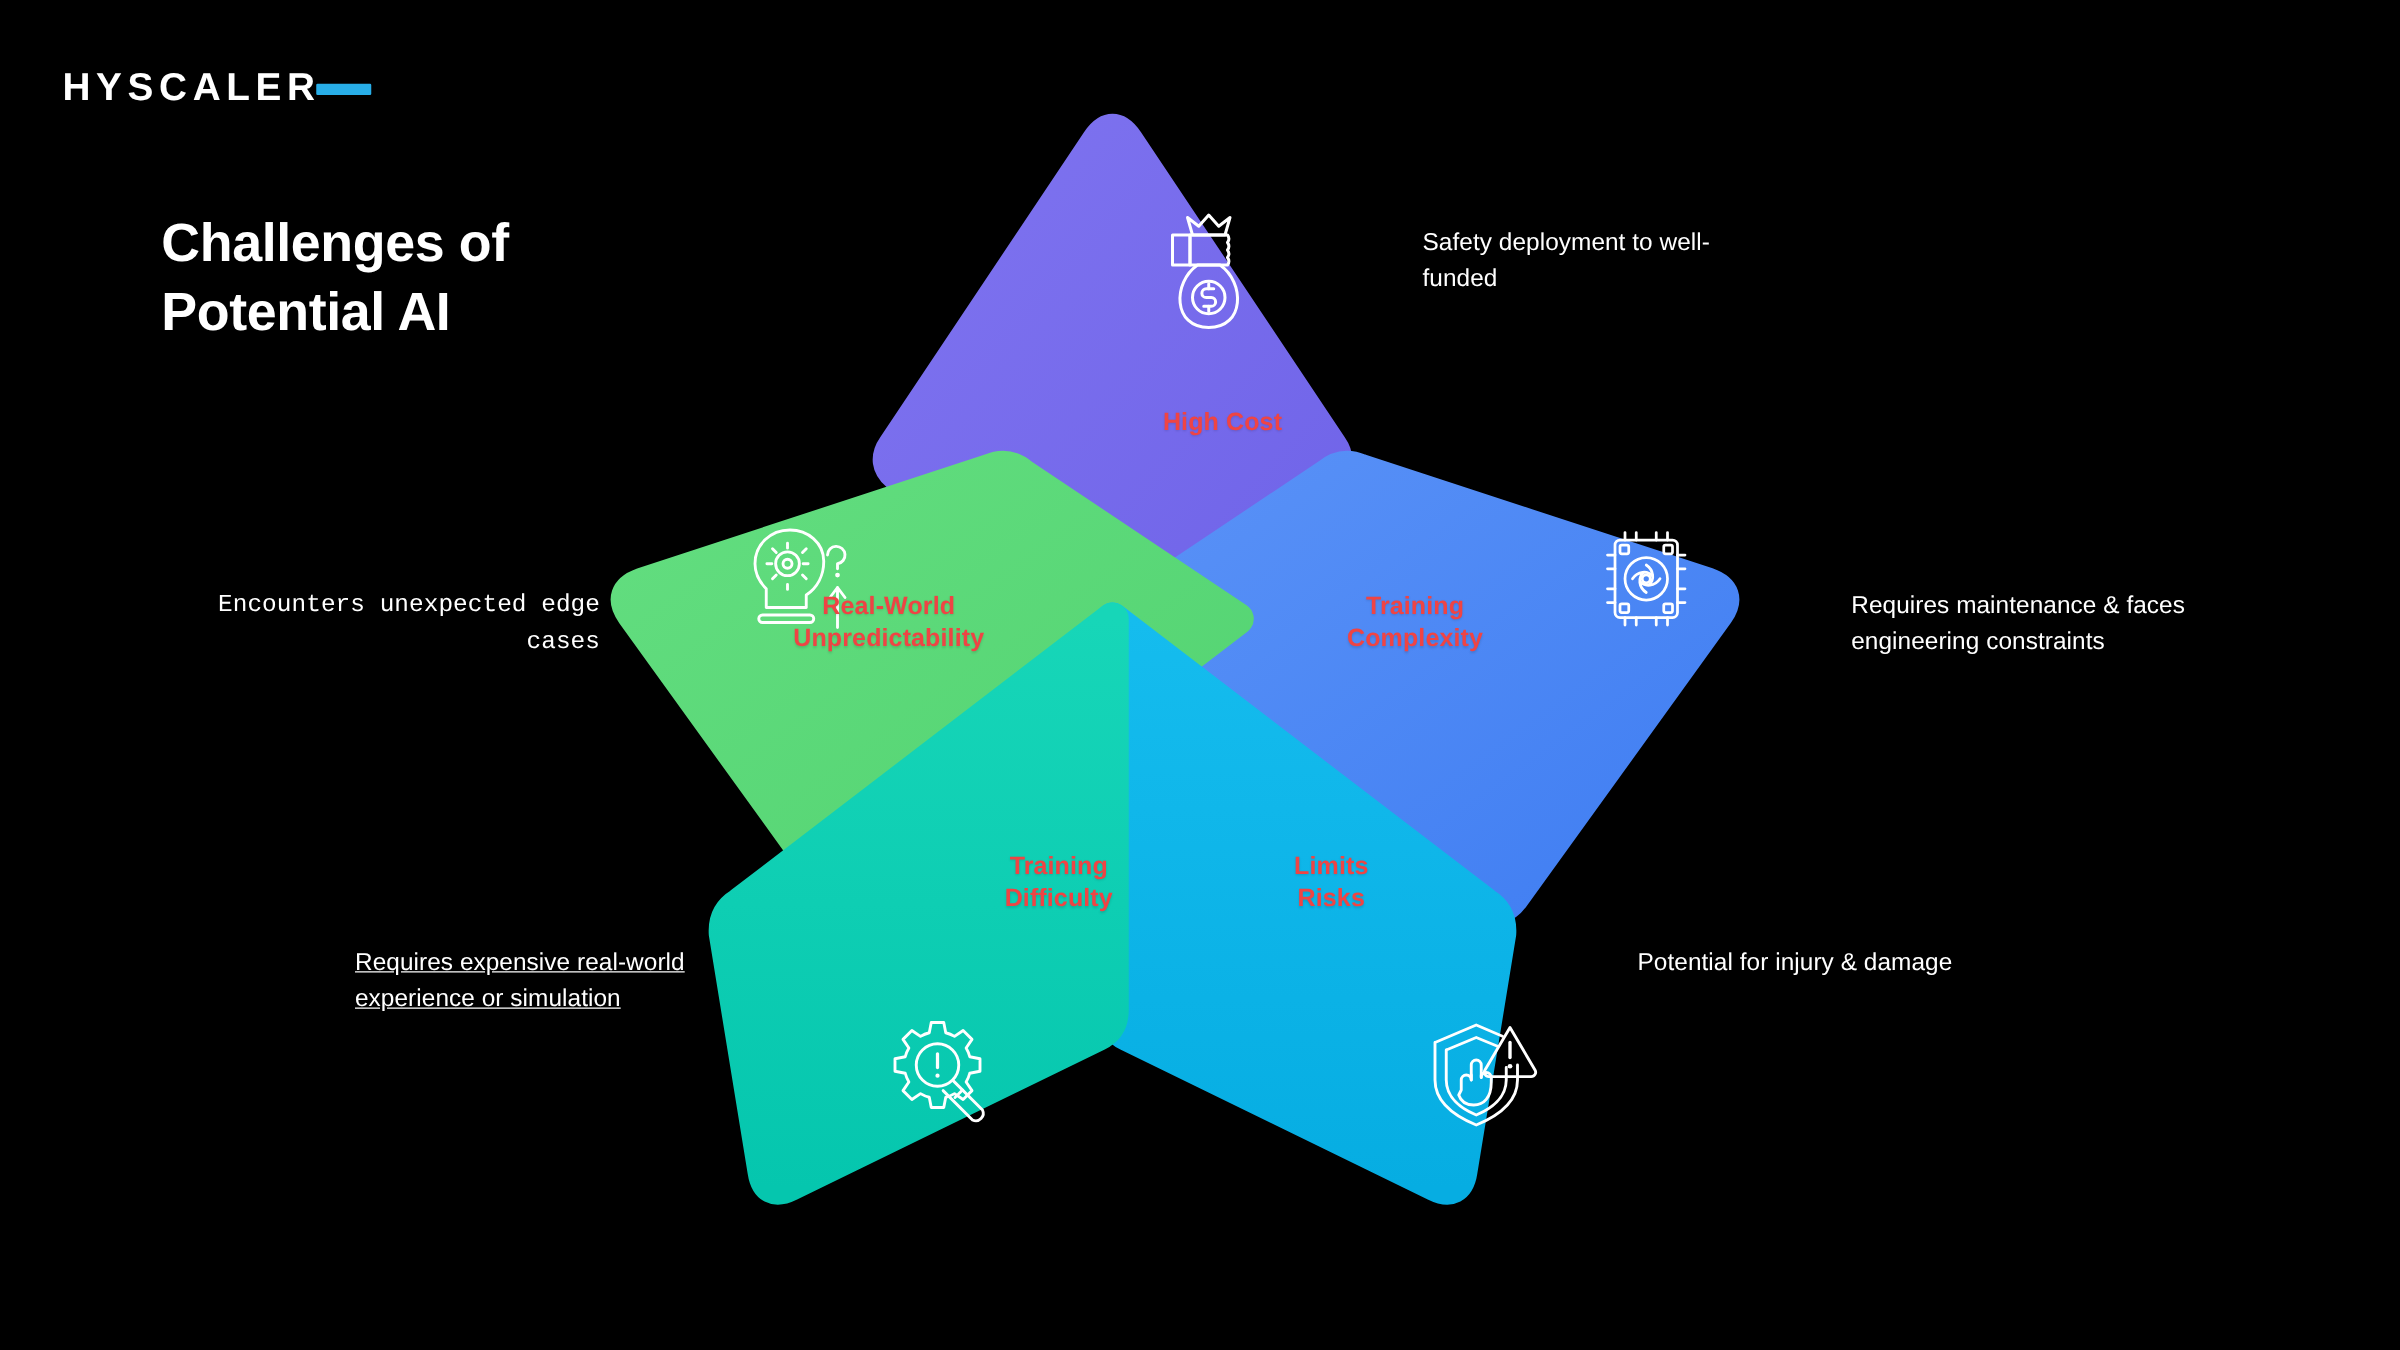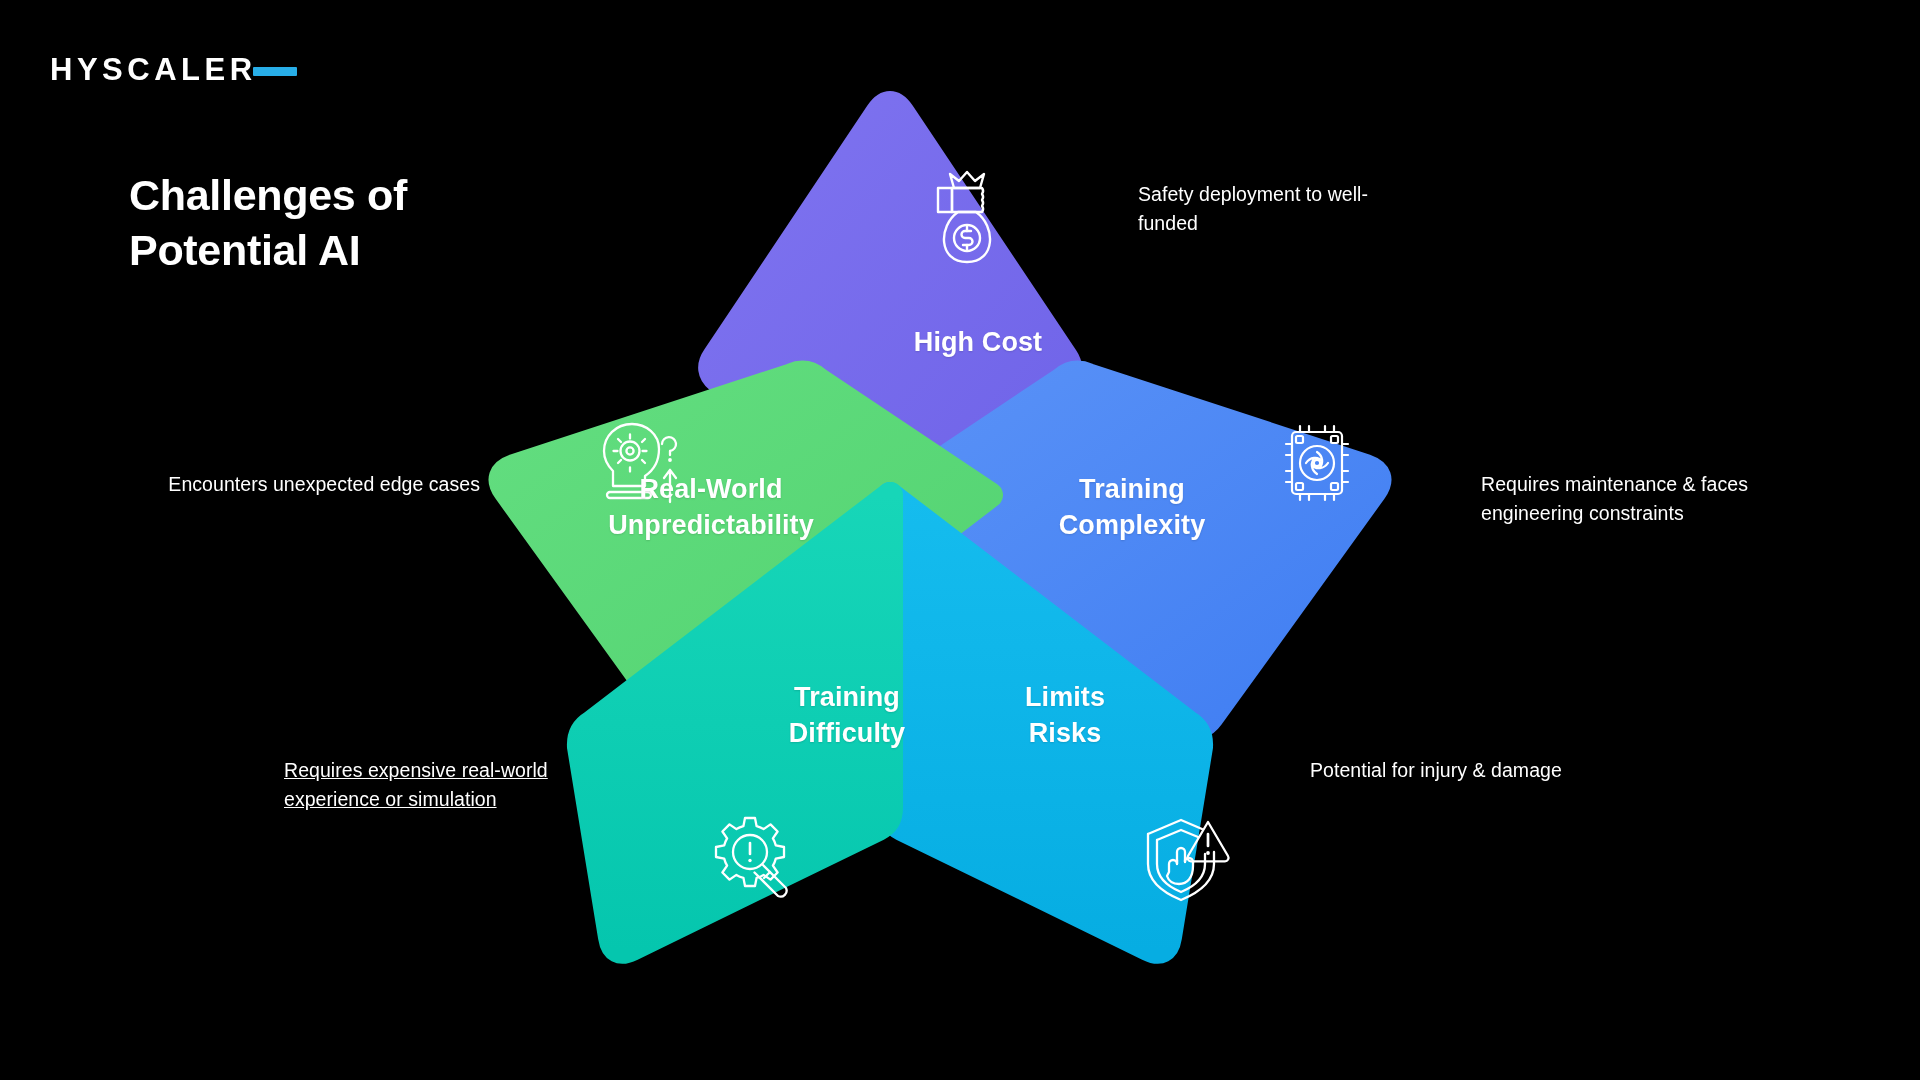--- a/index.html
+++ b/index.html
@@ -27,38 +27,38 @@
     letter-spacing:-0.3px;
     margin-left:17px;
   }
 
   
   .star-wrap{ position:absolute; left:500px; top:95px; width:920px; height:880px; }
   .star-wrap svg{ display:block; width:920px; height:880px; overflow:visible; }
 
   
   .seg-label{
-    position:absolute; color:#ffffff; font-weight:700; font-size:27px;
+    position:absolute; color:#ef4444; font-weight:700; font-size:20px;
     line-height:1.32; text-align:center; letter-spacing:0.1px;
     text-shadow:0 1px 2px rgba(0,0,0,.13);
   }
   .lbl-high     { left:868px;  top:325px; width:220px; }
   .lbl-hardware { left:1022px; top:472px; width:220px; }
   .lbl-real     { left:586px;  top:472px; width:250px; }
   .lbl-safety   { left:960px;  top:680px; width:210px; }
   .lbl-training { left:742px;  top:680px; width:210px; }
 
   
   .note{
     position:absolute; color:#fff; font-size:19.5px; line-height:1.47;
     font-weight:400; letter-spacing:0.05px;
   }
   .note-high      { left:1138px; top:180px;  width:270px; text-align:left; }
   .note-hardware  { left:1481px; top:470px;  width:268px; text-align:left; }
-  .note-real      { left:140px;  top:470px;  width:340px; text-align:right; }
+  .note-real      { left:140px;  top:470px;  width:340px; text-align:right;font-family:Liberation Mono, monospace; }
   .note-training  { left:284px;  top:756px;  width:350px; text-align:left;text-decoration:underline; }
   .note-safety    { left:1310px; top:756px;  width:340px; text-align:left; }
 
   .icon{ position:absolute; }
 </style>
 </head>
 <body>
 
 <div class="stage">
 

